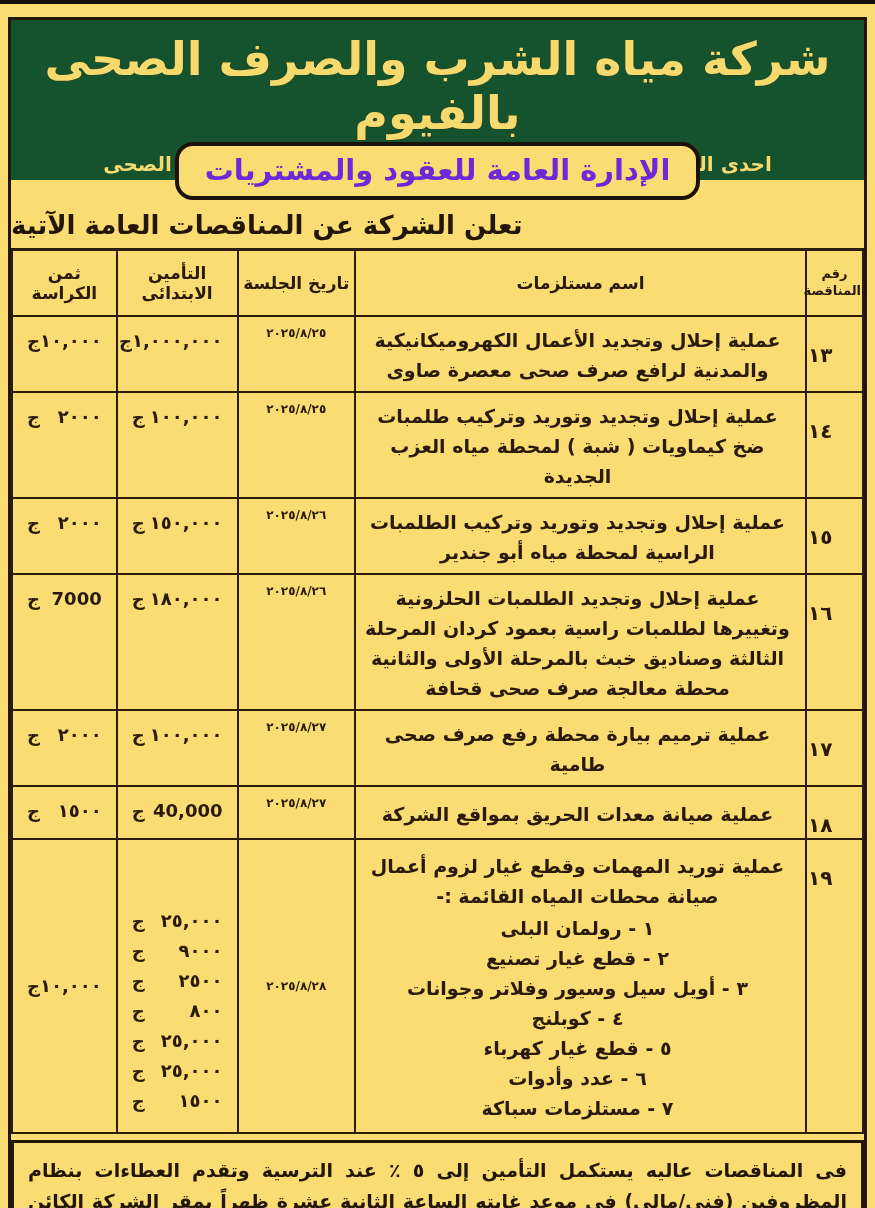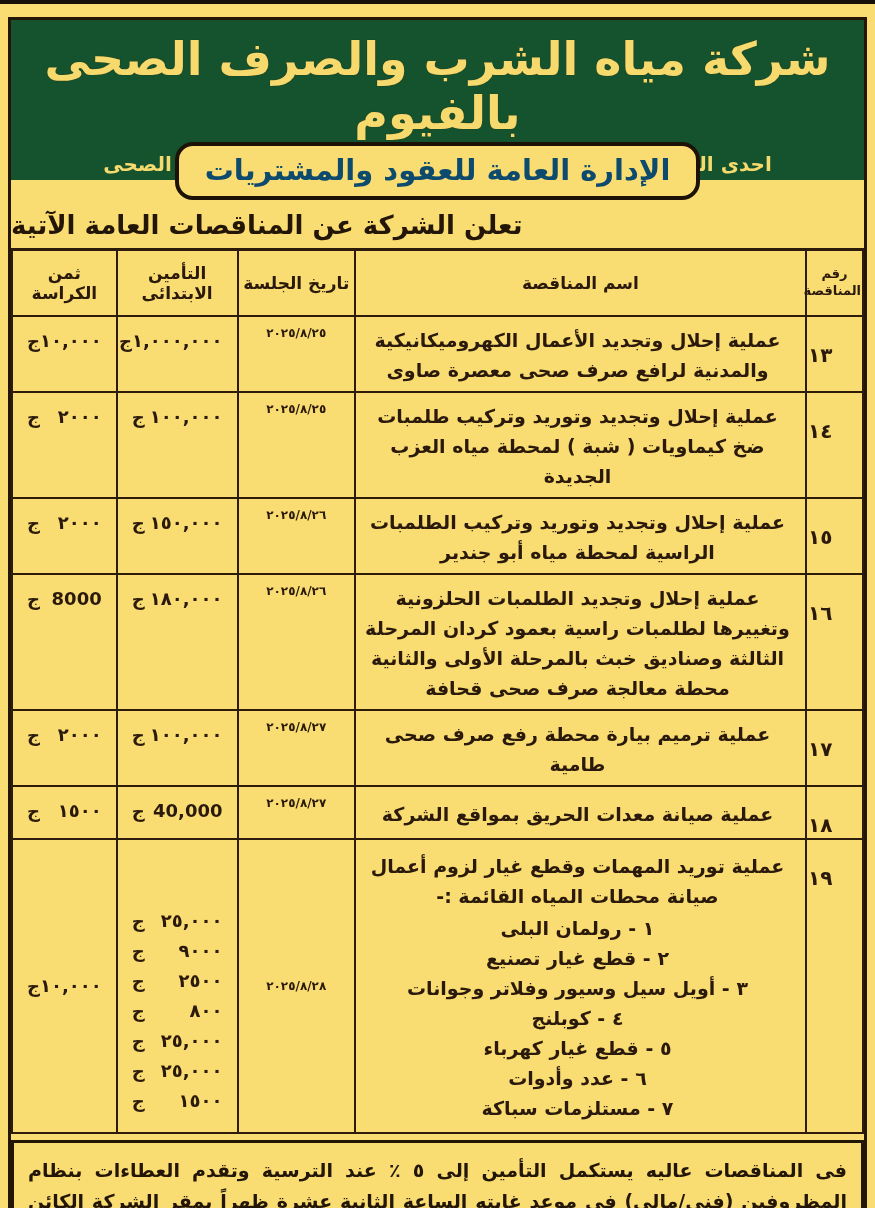--- a/index.html
+++ b/index.html
@@ -39,21 +39,21 @@
   .dept-box {
     position: relative;
     width: fit-content;
     margin: -38px auto 0 auto;
     background: #f9dd72;
     border: 4px solid #1d1207;
     border-radius: 18px;
     padding: 7px 26px 9px 26px;
     font-size: 29px;
     font-weight: bold;
-    color: #0c4a6e;
+    color: #6d28d9;
   }
   .announce {
     text-align: left;
     font-size: 26px;
     font-weight: bold;
     margin: 10px 0 8px 0;
     color: #241607;
   }
   table.tenders {
     width: 100%;
@@ -133,21 +133,21 @@
       <col style="width:13.8%">
       <col style="width:14.2%">
       <col style="width:12.3%">
     </colgroup>
     <thead>
       <tr>
         <th class="col-number">
           <div>رقم</div>
           <div>المناقصة</div>
         </th>
-        <th>اسم المناقصة</th>
+        <th>اسم مستلزمات</th>
         <th>تاريخ الجلسة</th>
         <th>التأمين الابتدائى</th>
         <th>ثمن الكراسة</th>
       </tr>
     </thead>
     <tbody>
 
       <tr>
         <td class="cell-number">١٣</td>
         <td class="cell-name">عملية إحلال وتجديد الأعمال الكهروميكانيكية والمدنية لرافع صرف صحى معصرة صاوى</td>
@@ -207,21 +207,21 @@
         <td class="cell-name">عملية إحلال وتجديد الطلمبات الحلزونية وتغييرها لطلمبات راسية بعمود كردان المرحلة الثالثة وصناديق خبث بالمرحلة الأولى والثانية محطة معالجة صرف صحى قحافة</td>
         <td class="cell-date">٢٠٢٥/٨/٢٦</td>
         <td class="cell-money">
           <div class="money-line">
             <span>١٨٠,٠٠٠</span>
             <span>ج</span>
           </div>
         </td>
         <td class="cell-money">
           <div class="money-line">
-            <span>8000</span>
+            <span>7000</span>
             <span>ج</span>
           </div>
         </td>
       </tr>
 
       <tr>
         <td class="cell-number">١٧</td>
         <td class="cell-name">عملية ترميم بيارة محطة رفع صرف صحى طامية</td>
         <td class="cell-date">٢٠٢٥/٨/٢٧</td>
         <td class="cell-money">

